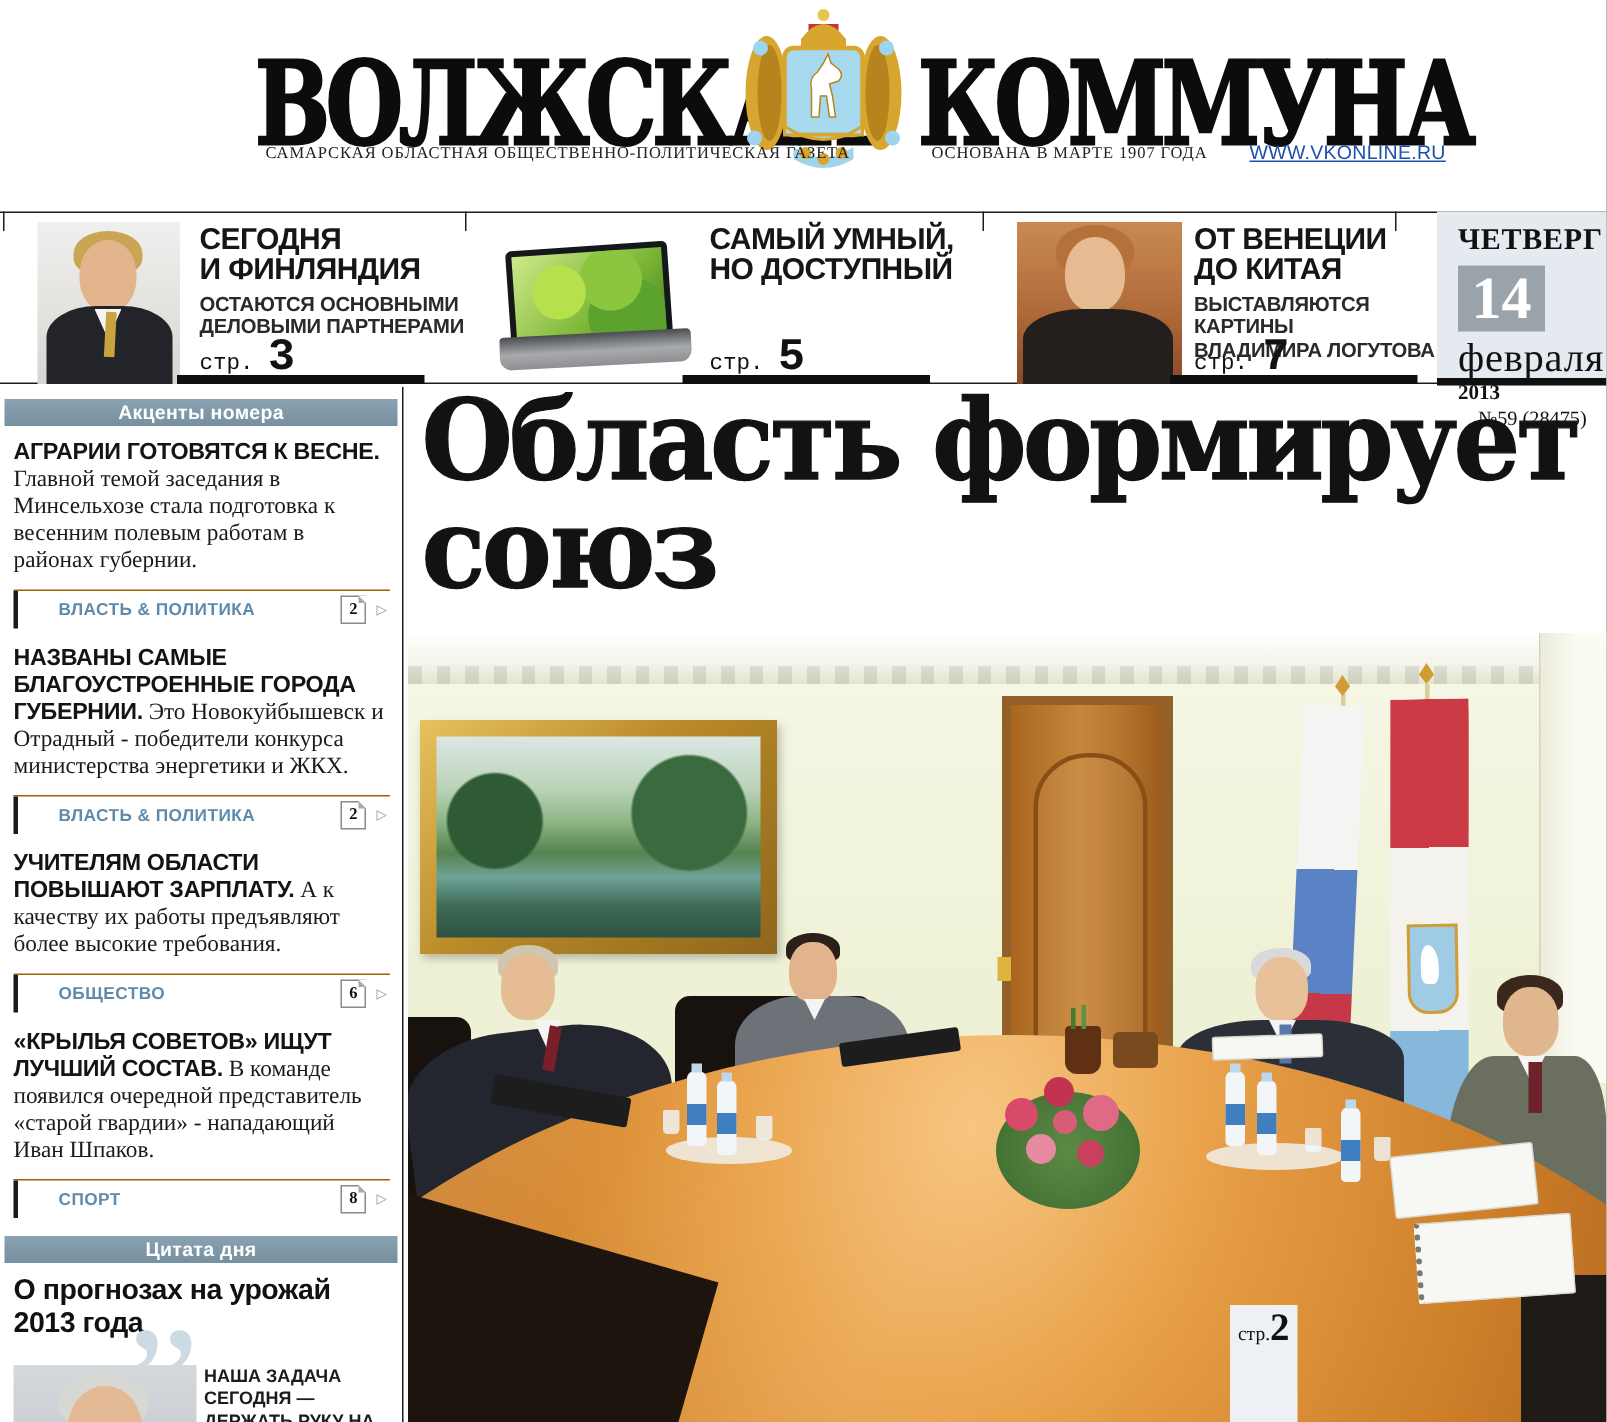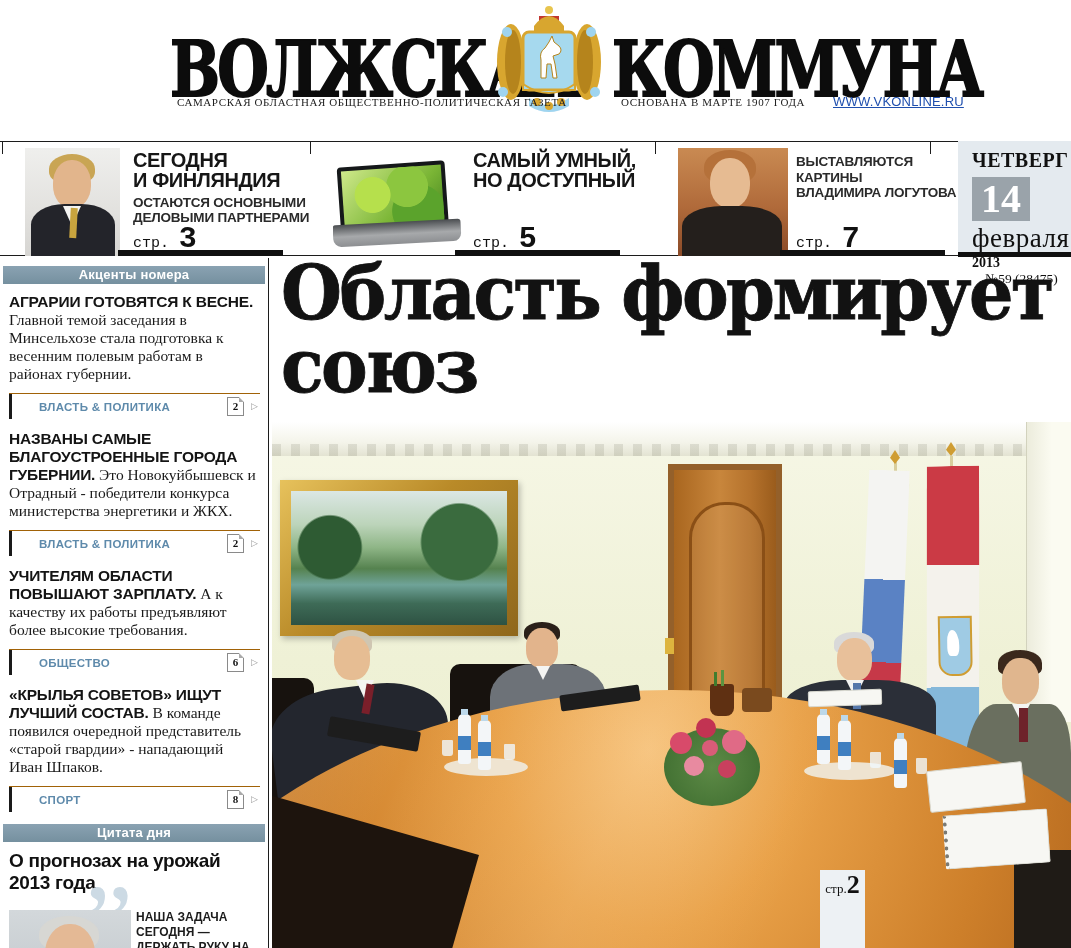--- a/index.html
+++ b/index.html
@@ -227,20 +227,22 @@
   </div>
   <div class="t-bar" style="left:455px;top:250px;width:165px;"></div>
 
   <div class="teaser" style="left:678px;width:290px;">
     <div class="t-photo ph-bg3" style="left:0;top:2px;width:110px;height:108px;">
       <div class="hairc" style="left:26px;top:2px;width:52px;height:34px;background:#b5713a;"></div>
       <div class="head" style="left:32px;top:10px;width:40px;height:50px;background:#e6bb92;"></div>
       <div class="torso" style="left:4px;top:58px;width:100px;height:50px;background:#241f1c;"></div>
     </div>
     <div style="position:absolute;left:118px;top:4px;width:172px;">
+      <div class="t-title">ОТ ВЕНЕЦИИ
+ДО КИТАЯ</div>
       <div class="t-sub">ВЫСТАВЛЯЮТСЯ КАРТИНЫ
 ВЛАДИМИРА ЛОГУТОВА</div>
     </div>
     <div class="t-page" style="left:118px;top:76px;"><span class="lbl">стр.</span> <span class="num">7</span></div>
   </div>
   <div class="t-bar" style="left:780px;top:250px;width:165px;"></div>
 
   <div class="datebox">
     <div class="d-weekday">ЧЕТВЕРГ</div>
     <div class="d-daybox">

